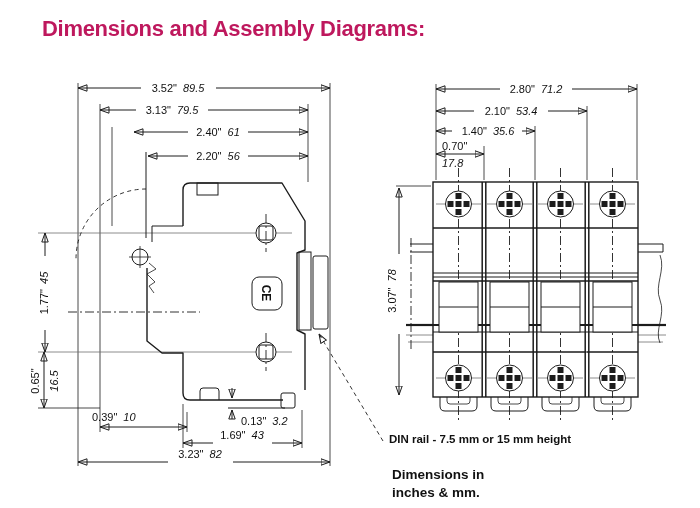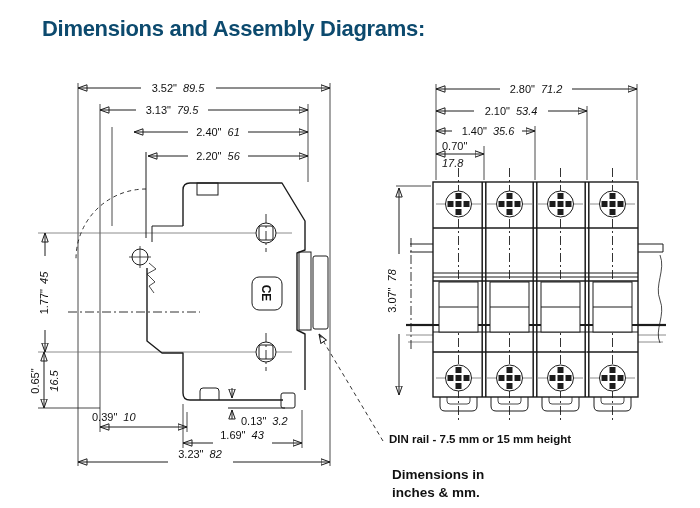--- a/index.html
+++ b/index.html
@@ -1,19 +1,19 @@
 <!DOCTYPE html>
 <html><head>
 <meta charset="utf-8">
 <style>
   html,body{margin:0;padding:0;background:#ffffff;}
   #page{position:relative;width:700px;height:508px;background:#fff;overflow:hidden;
         font-family:"Liberation Sans",sans-serif;}
   #title{position:absolute;left:42px;top:16px;font-size:22px;font-weight:700;
-         color:#0c4a6e;letter-spacing:-0.3px;}
+         color:#be185d;letter-spacing:-0.3px;}
   svg{position:absolute;left:0;top:0;}
   svg line,svg path,svg rect,svg circle{fill:none;stroke:#1c1c1c;stroke-width:1;}
   .f{fill:#1c1c1c;stroke:none;}
   .wf{fill:#ffffff;stroke:#1c1c1c;}
   .gray{stroke:#6e6e6e;stroke-width:0.8;}
   .dd{stroke-dasharray:9 3 2 3;stroke-width:0.9;}
   .dash{stroke-dasharray:4 3.5;stroke-width:0.9;}
   .thin{stroke-width:0.8;}
   .mid{stroke-width:1.4;}
   .thick{stroke-width:2.2;}

